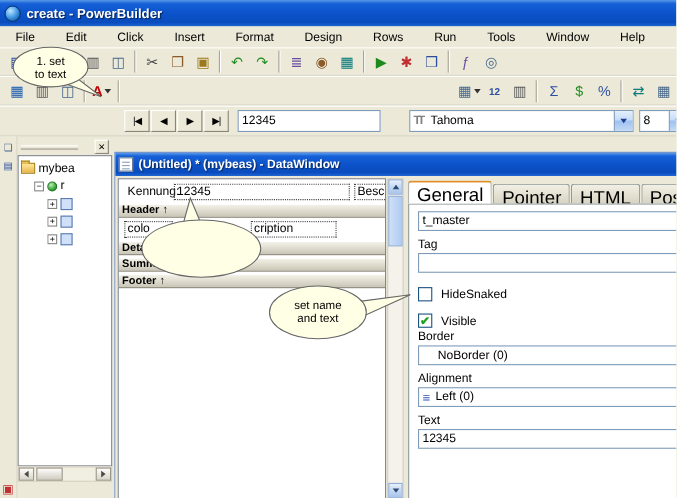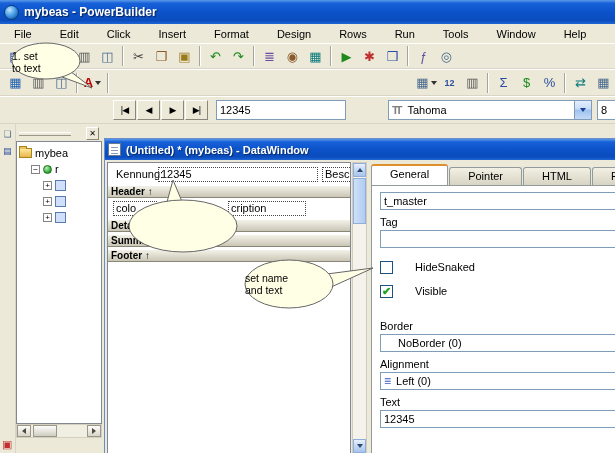--- a/index.html
+++ b/index.html
@@ -29,21 +29,21 @@
   .ddarrow{width:0;height:0;border-left:3px solid transparent;border-right:3px solid transparent;border-top:4px solid #333;margin-left:2px}
   .abtn{color:#c00000;font-weight:bold;font-size:13px}
   .small9{font-size:9px;font-weight:bold}
   .vcr{width:21px;height:20px;font-size:9px;letter-spacing:-1px;margin-right:1px}
   .tb-input{width:130px;height:20px;border:1px solid #7F9DB9;font:11px "Liberation Sans",sans-serif;padding:2px 3px;margin-left:7px;background:#fff}
   .combo{height:20px;border:1px solid #7F9DB9;background:#fff;display:flex;align-items:center;flex:none}
   .combo .ctext{flex:1;padding:0 3px;overflow:hidden;white-space:nowrap}
   .ddbtn{width:17px;height:18px;border-left:1px solid #7f9db9;display:flex;align-items:center;justify-content:center;
     background:linear-gradient(180deg,#e3eefe,#c8dcf8 45%,#9ec1f0 50%,#c3d9f6)}
   .ddbtn .ddarrow{border-top-color:#1c3e94;margin-left:0}
-  .fontcombo{width:204px;margin-left:42px}
+  .fontcombo{width:204px;margin-left:26px}
   .sizecombo{width:45px;margin-left:5px}
   .tt{color:#808080;font-weight:bold;letter-spacing:-3px;margin:0 5px 0 3px;font-size:11px}
 
   
   .cNavy{color:#2b4fa0}.cOlive{color:#9a7a1a}.cBlue{color:#1f5fae}.cGray{color:#5a5a5a}.cSteel{color:#47698c}
   .cTeal{color:#0a7a7a}.cGreen{color:#1e8a1e}.cRed{color:#c03030}.cPurple{color:#6a4fa0}.cBrown{color:#8a5a2a}.cDk{color:#444}
 
   
   .dockstrip{position:absolute;left:0;top:124px;width:16px;height:329px;background:#ECE9D8;border-right:1px solid #d8d4c6}
   .dock-ico{width:14px;height:14px;margin:3px auto 2px;display:flex;align-items:center;justify-content:center;font-size:9px}
@@ -90,47 +90,47 @@
   
   .vscroll{position:absolute;left:247px;top:2px;width:15px;bottom:0;background:#f4f2ea;border:1px solid #d0ccc0;display:flex;flex-direction:column;align-items:center}
   .vbtn{width:13px;height:14px;border:1px solid #90aed8;display:flex;align-items:center;justify-content:center;flex:none;
     background:linear-gradient(180deg,#e8f0fc,#c4d8f4 50%,#a8c4ec)}
   .vthumb{width:13px;height:46px;border:1px solid #90aed8;background:linear-gradient(90deg,#cfe0f8,#b0cbf2);margin-top:1px;flex:none}
   .vbot{margin-top:auto}
 
   
   .props{position:absolute;left:264px;top:0;right:0;bottom:0;overflow:hidden}
   .tabs{position:absolute;left:2px;top:4px;height:21px;display:flex;align-items:flex-end;gap:1px;white-space:nowrap}
-  .tab{height:18px;padding:2px 18px 0;font-size:11px;border:1px solid #919b9c;border-bottom:none;border-radius:3px 3px 0 0;
+  .tab{height:18px;padding:2px 7px 0;font-size:17px;border:1px solid #919b9c;border-bottom:none;border-radius:3px 3px 0 0;
     background:linear-gradient(180deg,#f2f0e4,#d8d4c4)}
   .tab.active{height:21px;background:#fff;border-top:2px solid #e0902a;padding-top:2px;position:relative;z-index:2}
   .tabpage{position:absolute;left:2px;top:25px;right:-2px;bottom:0;background:#fff;border:1px solid #919b9c;padding:6px 8px;overflow:hidden}
   .plabel{margin:6px 0 2px}
   .pinput{display:block;width:252px;height:18px;border:1px solid #7F9DB9;font:11px "Liberation Sans",sans-serif;padding:1px 3px;background:#fff}
   .pfield{width:252px;height:18px;border:1px solid #7F9DB9;background:#fff;display:flex;align-items:center;padding:0 3px;overflow:hidden}
   .indsp{width:14px;flex:none}
   .alicon{color:#3355bb;font-size:12px;margin-right:5px;flex:none}
-  .cbrow{display:flex;align-items:flex-start;gap:22px;margin-top:11px}
+  .cbrow{display:flex;align-items:center;gap:8px;margin-top:11px}
   .cbrow.first{margin-top:13px}
   .cb{width:13px;height:13px;border:1px solid #1c5180;background:#fff;display:flex;align-items:center;justify-content:center;
     font-size:11px;font-weight:bold;color:#21a121;flex:none}
 
   
   .callout{position:absolute;z-index:60}
   .callout svg{position:absolute;left:0;top:0;overflow:visible}
-  .ct{position:absolute;font-size:10.5px;line-height:12px;white-space:pre-line}
+  .ct{position:absolute;text-align:center;font-size:10.5px;line-height:12px;white-space:pre-line}
 </style>
 </head>
 <body>
 
 <div class="app">
 
   <div class="titlebar">
     <span class="appicon"></span>
-    <span class="titletext">mybeas - PowerBuilder</span>
+    <span class="titletext">create - PowerBuilder</span>
   </div>
 
   <div class="menubar">
     <span class="menuitem">File</span>
     <span class="menuitem">Edit</span>
     <span class="menuitem">Click</span>
     <span class="menuitem">Insert</span>
     <span class="menuitem">Format</span>
     <span class="menuitem">Design</span>
     <span class="menuitem">Rows</span>
@@ -304,21 +304,21 @@
           <div class="plabel">Tag</div>
           <input class="pinput" value="" style="">
           <div class="cbrow first">
             <span class="cb"></span>
             <span>HideSnaked</span>
           </div>
           <div class="cbrow">
             <span class="cb">✔</span>
             <span>Visible</span>
           </div>
-          <div class="plabel" style="margin-top:22px">Border</div>
+          <div class="plabel" style="margin-top:2px">Border</div>
           <div class="pfield">
             <span class="indsp"></span>
             <span>NoBorder (0)</span>
           </div>
           <div class="plabel">Alignment</div>
           <div class="pfield">
             <span class="alicon">≡</span>
             <span>Left (0)</span>
           </div>
           <div class="plabel">Text</div>

